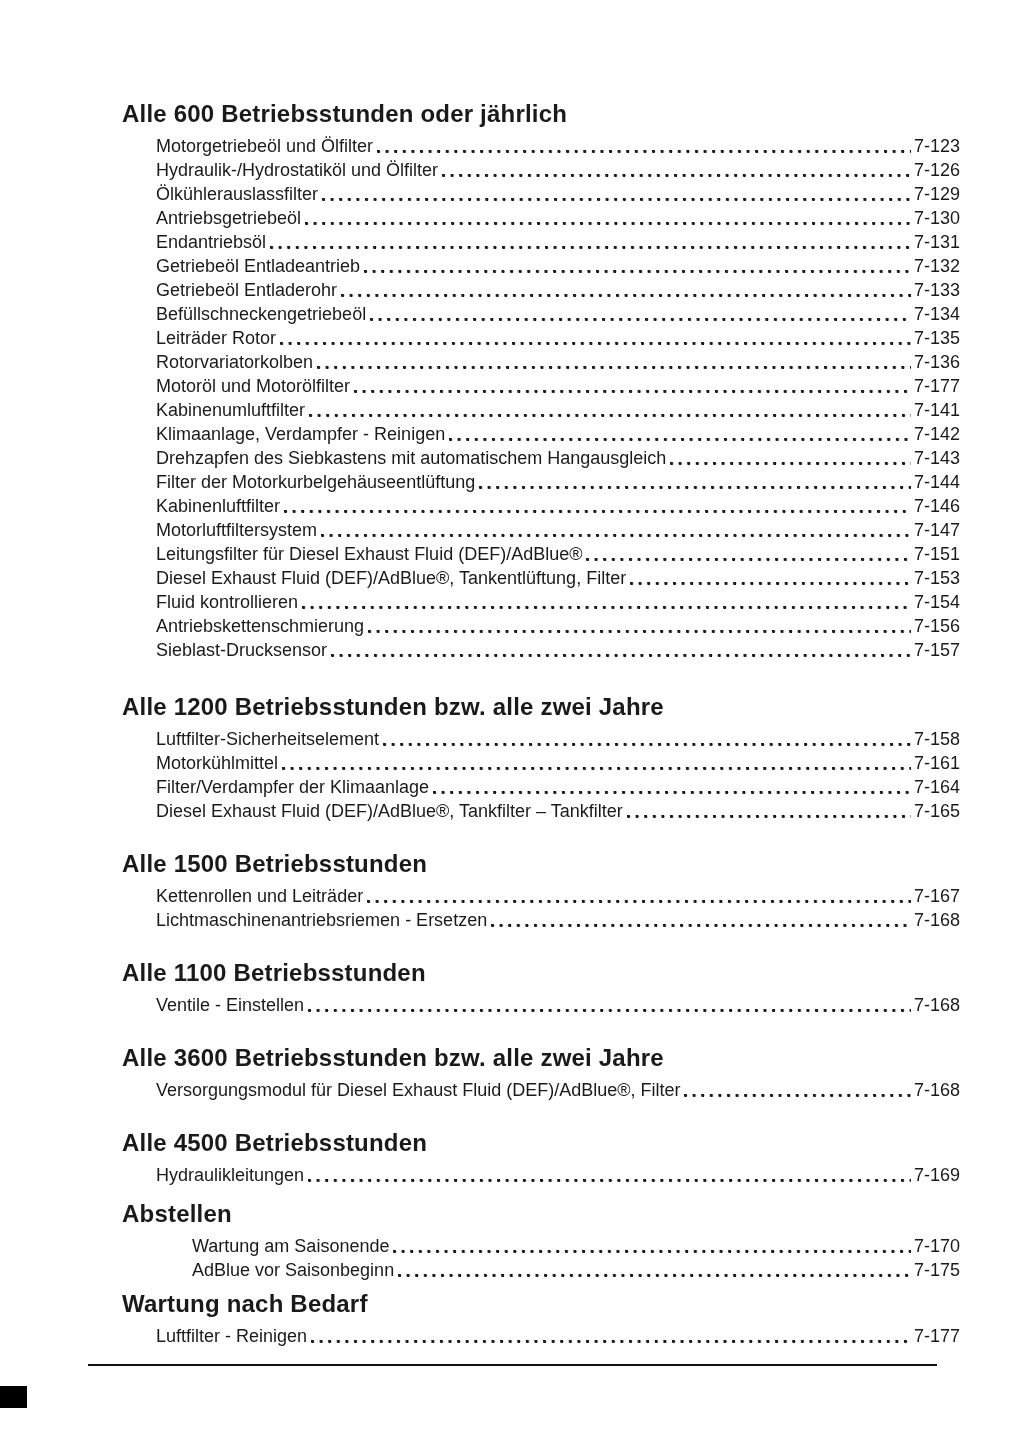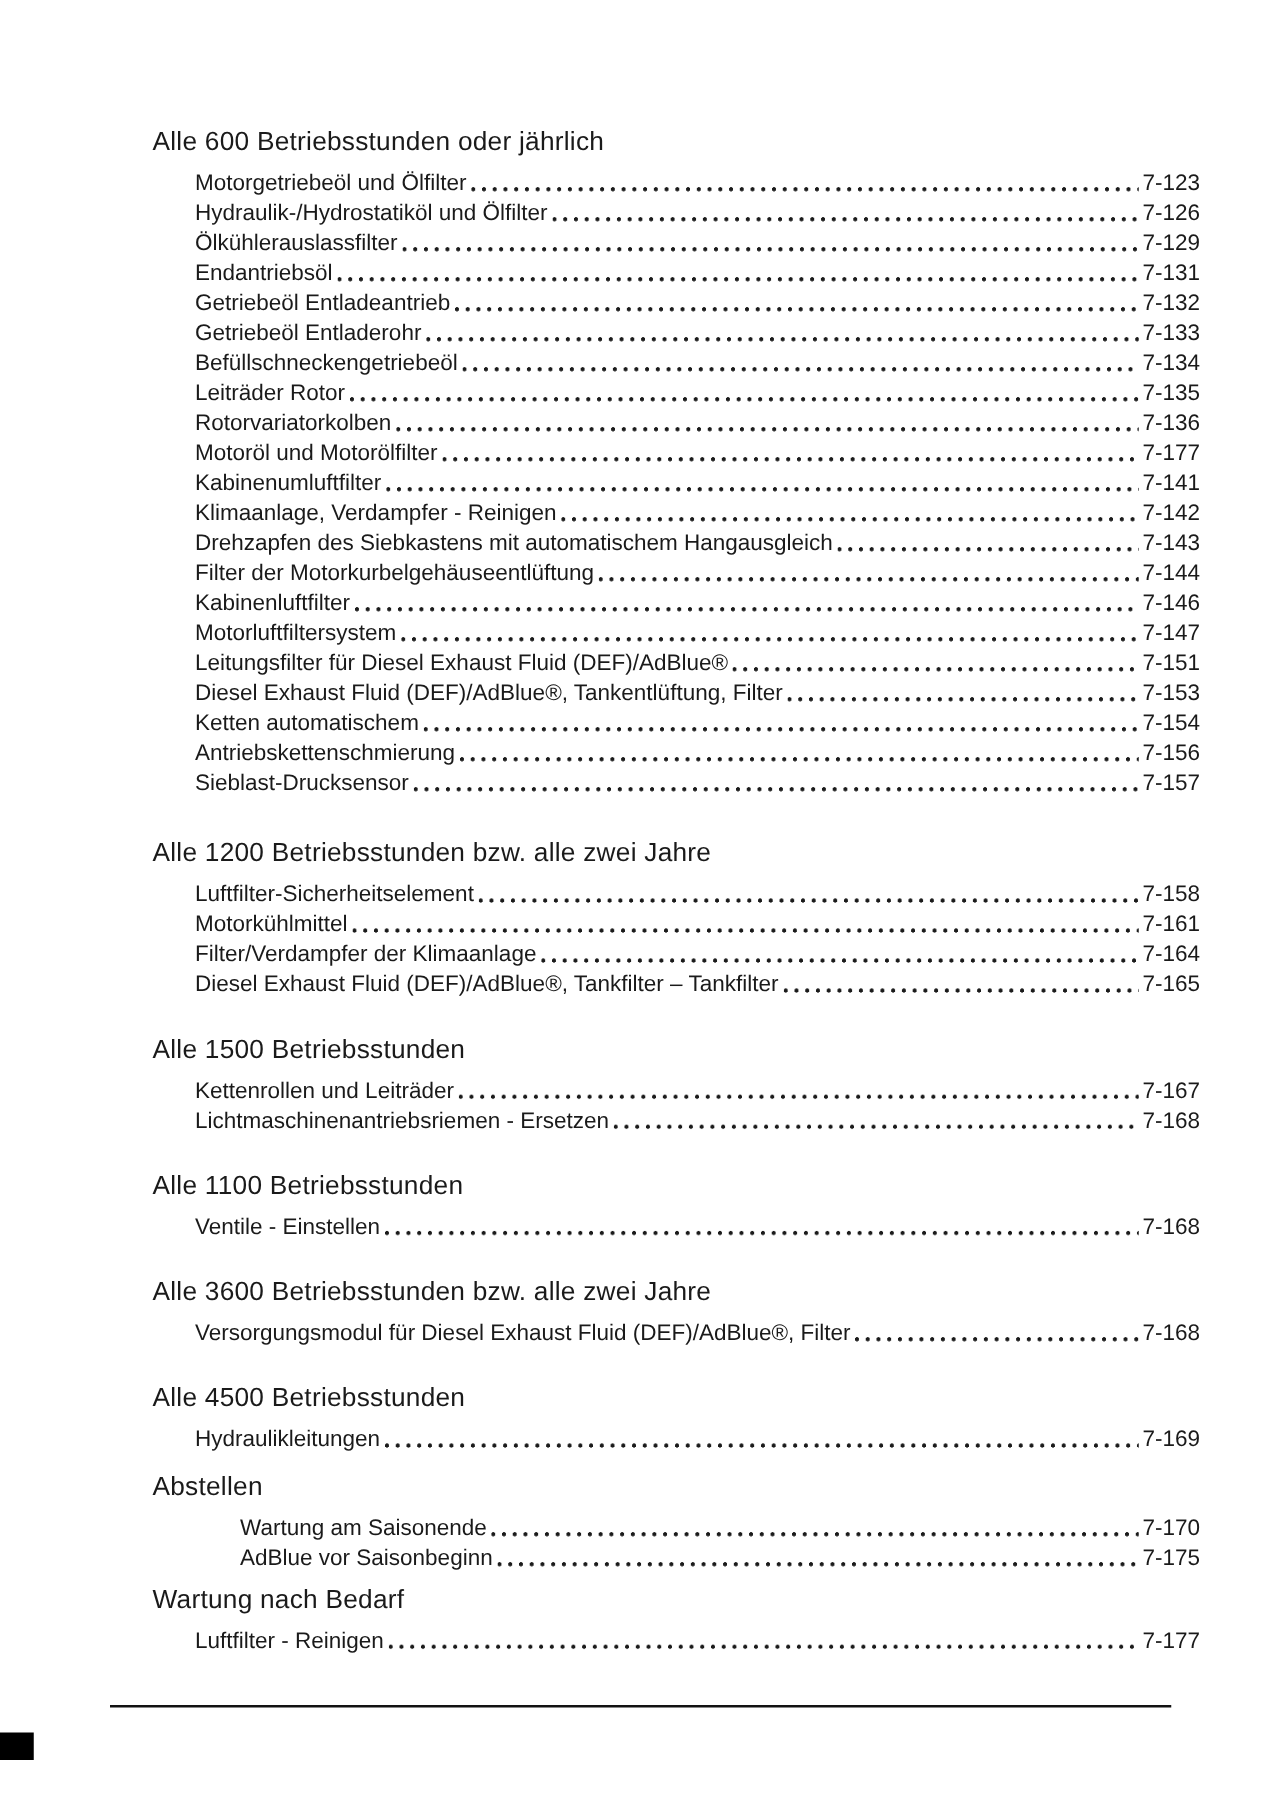--- a/index.html
+++ b/index.html
@@ -18,22 +18,22 @@
     color: #1a1a1a;
   }
   .toc {
     position: absolute;
     top: 0;
     left: 122px;
     width: 838px;
     padding-top: 99px;
   }
   .toc-heading {
-    font-size: 21px;
-    font-weight: 400;
+    font-size: 24px;
+    font-weight: 700;
     line-height: 30px;
     margin: 26px 0 5px 0;
     letter-spacing: 0.2px;
     white-space: nowrap;
   }
   .toc-section:nth-child(1) .toc-heading { margin-top: 0; }
   .toc-section:nth-child(2) .toc-heading { margin-top: 30px; }
   .toc-section:nth-child(7) .toc-heading { margin-top: 12px; }
   .toc-section:nth-child(8) .toc-heading { margin-top: 7px; }
 
@@ -102,20 +102,25 @@
     <span class="dot-leader"></span>
     <span class="entry-page">7-126</span>
   </div>
 
   <div class="toc-row">
     <span class="entry-title">Ölkühlerauslassfilter</span>
     <span class="dot-leader"></span>
     <span class="entry-page">7-129</span>
   </div>
 
+  <div class="toc-row">
+    <span class="entry-title">Antriebsgetriebeöl</span>
+    <span class="dot-leader"></span>
+    <span class="entry-page">7-130</span>
+  </div>
 
   <div class="toc-row">
     <span class="entry-title">Endantriebsöl</span>
     <span class="dot-leader"></span>
     <span class="entry-page">7-131</span>
   </div>
 
   <div class="toc-row">
     <span class="entry-title">Getriebeöl Entladeantrieb</span>
     <span class="dot-leader"></span>
@@ -194,21 +199,21 @@
     <span class="entry-page">7-151</span>
   </div>
 
   <div class="toc-row">
     <span class="entry-title">Diesel Exhaust Fluid (DEF)/AdBlue®, Tankentlüftung, Filter</span>
     <span class="dot-leader"></span>
     <span class="entry-page">7-153</span>
   </div>
 
   <div class="toc-row">
-    <span class="entry-title">Ketten automatischem</span>
+    <span class="entry-title">Fluid kontrollieren</span>
     <span class="dot-leader"></span>
     <span class="entry-page">7-154</span>
   </div>
 
   <div class="toc-row">
     <span class="entry-title">Antriebskettenschmierung</span>
     <span class="dot-leader"></span>
     <span class="entry-page">7-156</span>
   </div>
 

